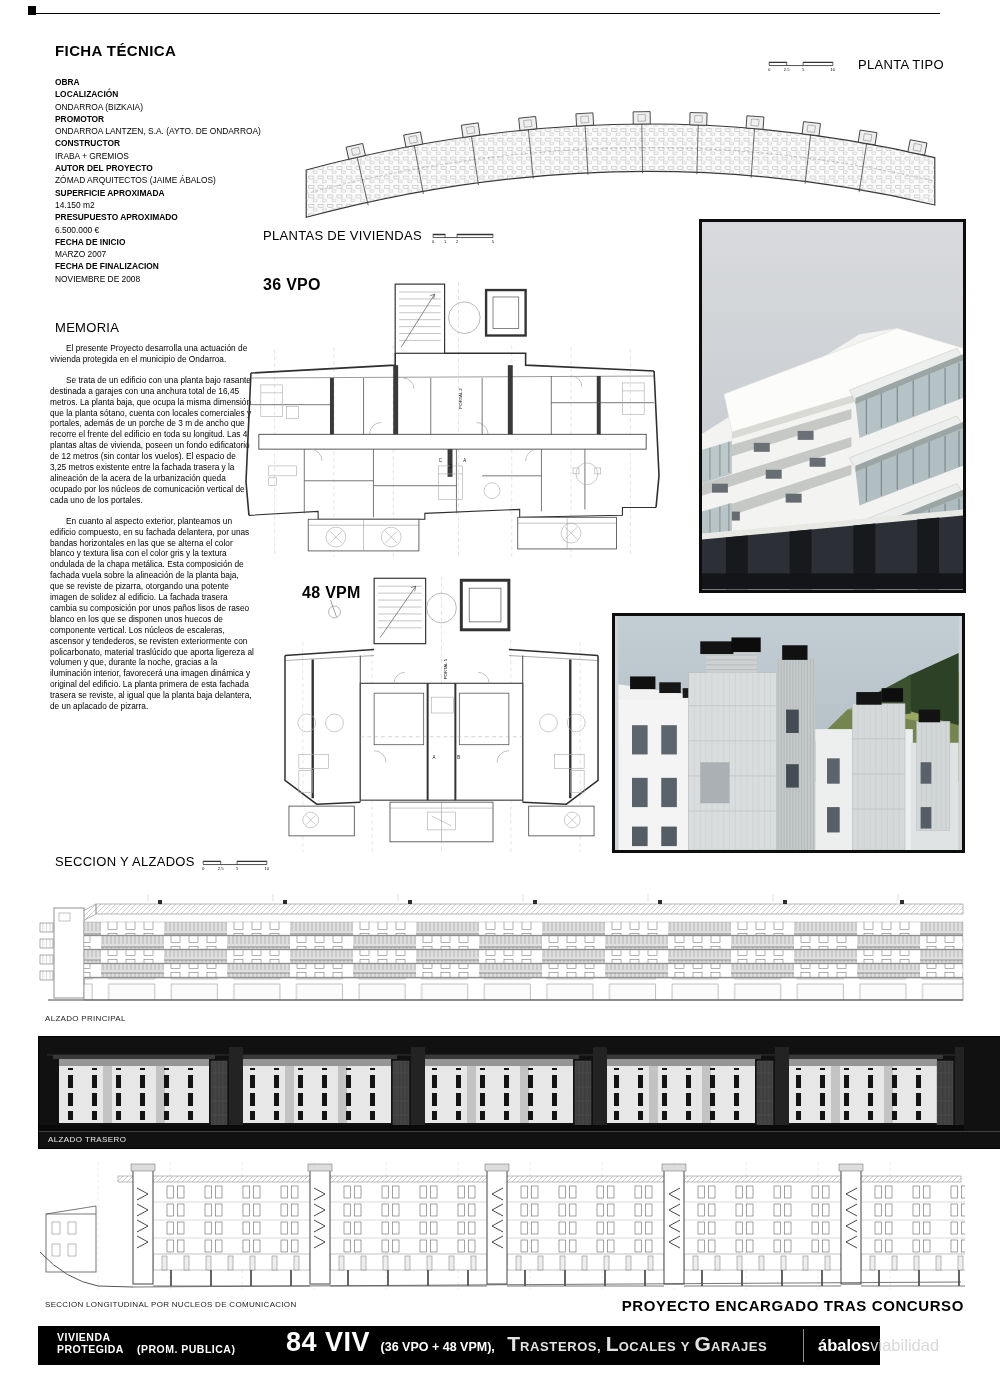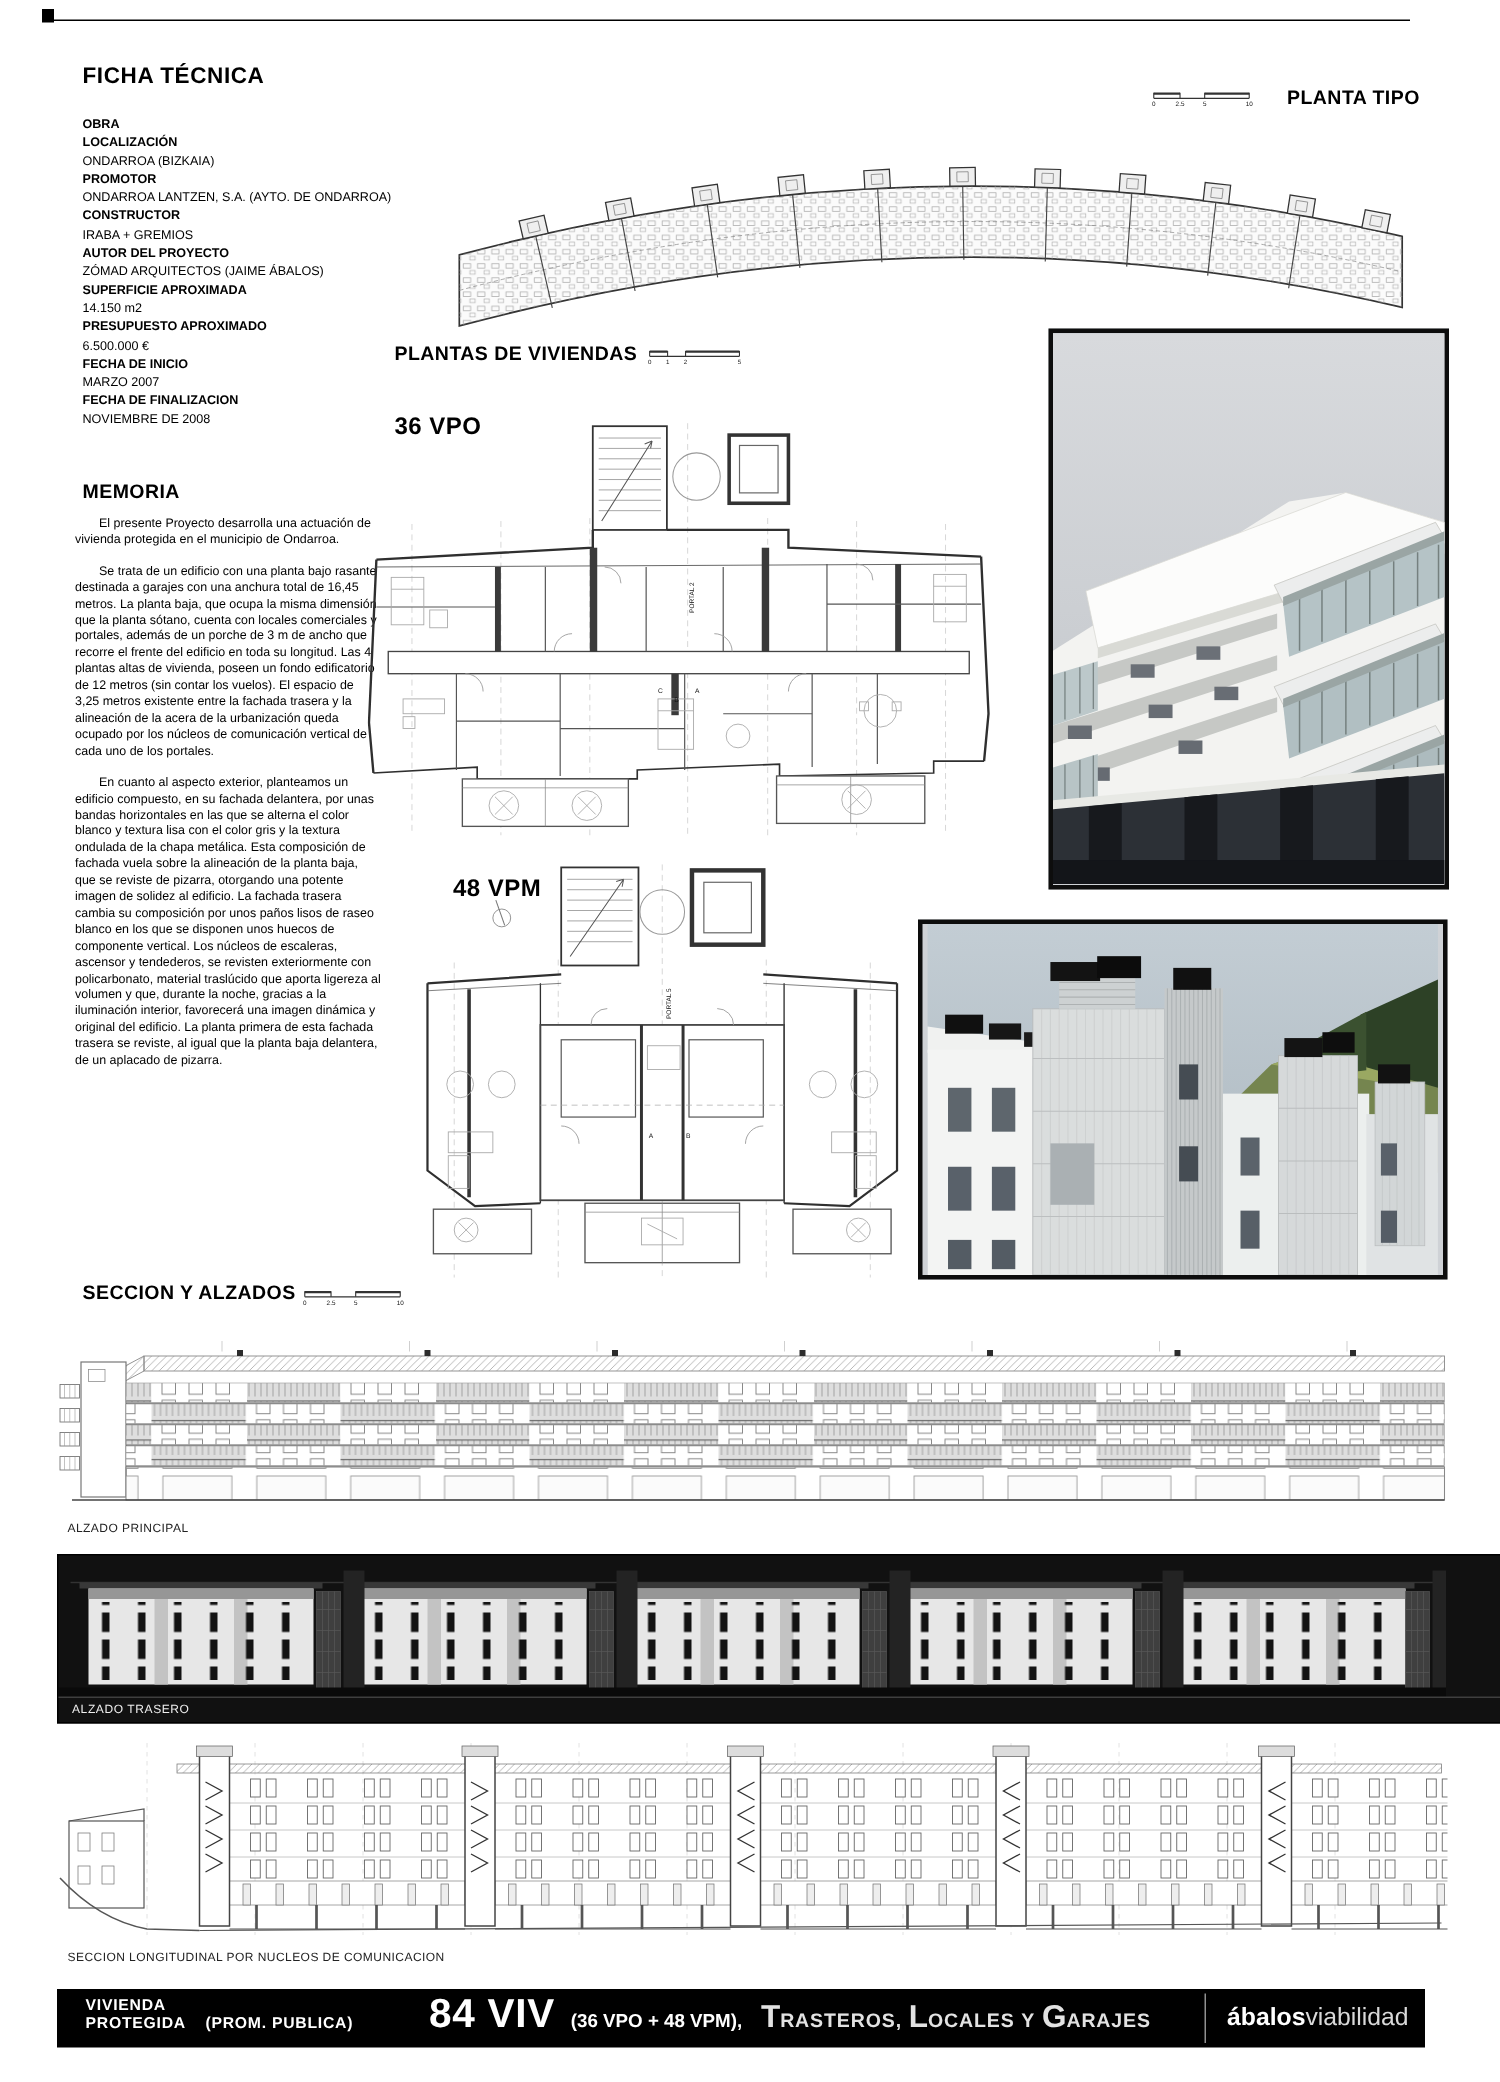--- a/index.html
+++ b/index.html
@@ -4,21 +4,21 @@
 <style>
   *{margin:0;padding:0;box-sizing:border-box}
   html,body{background:#ffffff}
   .board{position:relative;width:1000px;height:1388px;margin:0 auto;background:#fff;
          font-family:"Liberation Sans",sans-serif;color:#000;overflow:hidden}
   .abs{position:absolute}
   svg{display:block;overflow:hidden}
   svg text{font-family:"Liberation Sans",sans-serif;fill:#111}
 
   .h-main{font-size:15px;font-weight:bold;letter-spacing:.4px}
-  .h-sec{font-size:13px;font-weight:bold;letter-spacing:.3px}
+  .h-sec{font-size:13px;font-weight:normal;letter-spacing:.3px}
   .h-plan{font-size:16px;font-weight:bold;letter-spacing:.3px}
 
   .ficha{width:256px;font-size:8.4px;line-height:12.3px}
   .ficha .lab{font-weight:bold}
   .mem{width:204px;font-size:8.3px;line-height:10.9px}
   .mem p{text-indent:16px;margin-bottom:10px}
 
   .dw-label{font-size:8px;letter-spacing:.3px;color:#222}
 
   .photo{border:3px solid #0d0d0d;background:#cfd2d6}
@@ -645,22 +645,23 @@
       <rect x="801" y="8" width="24" height="7" fill="#ddd" stroke="#666" stroke-width="0.5"></rect>
       <g transform="translate(819,32) scale(-1,1)">
           <use href="#chv"></use>
         </g>
     </g>
     <path d="M2 96 Q28 124 60 130 L95 131" stroke="#555" stroke-width="1" fill="none"></path>
     <path d="M95 131 L923 126" stroke="#555" stroke-width="0.8" fill="none"></path>
   </svg>
   <div class="abs dw-label" style="left:45px;top:1300px">SECCION LONGITUDINAL POR NUCLEOS DE COMUNICACION</div>
 
-
-  <div class="abs fbar" style="left:38px;top:1326px;width:912px;height:39px">
+  <div class="abs award" style="right:36px;top:1297px">PROYECTO ENCARGADO TRAS CONCURSO</div>
+
+  <div class="abs fbar" style="left:38px;top:1326px;width:842px;height:39px">
     <div class="f-left">
       <div>VIVIENDA</div>
       <div><span>PROTEGIDA</span><span class="f-prom">(PROM. PUBLICA)</span></div>
     </div>
     <div class="f-main">
       <span class="f-big">84 VIV</span>
       <span class="f-mid">(36 VPO + 48 VPM),</span>
       <span class="f-caps"><span class="f-cb">T</span><span class="f-cs">RASTEROS,</span> <span class="f-cb">L</span><span class="f-cs">OCALES</span> <span class="f-cs">Y</span> <span class="f-cb">G</span><span class="f-cs">ARAJES</span></span>
     </div>
     <div class="f-sep"></div>

